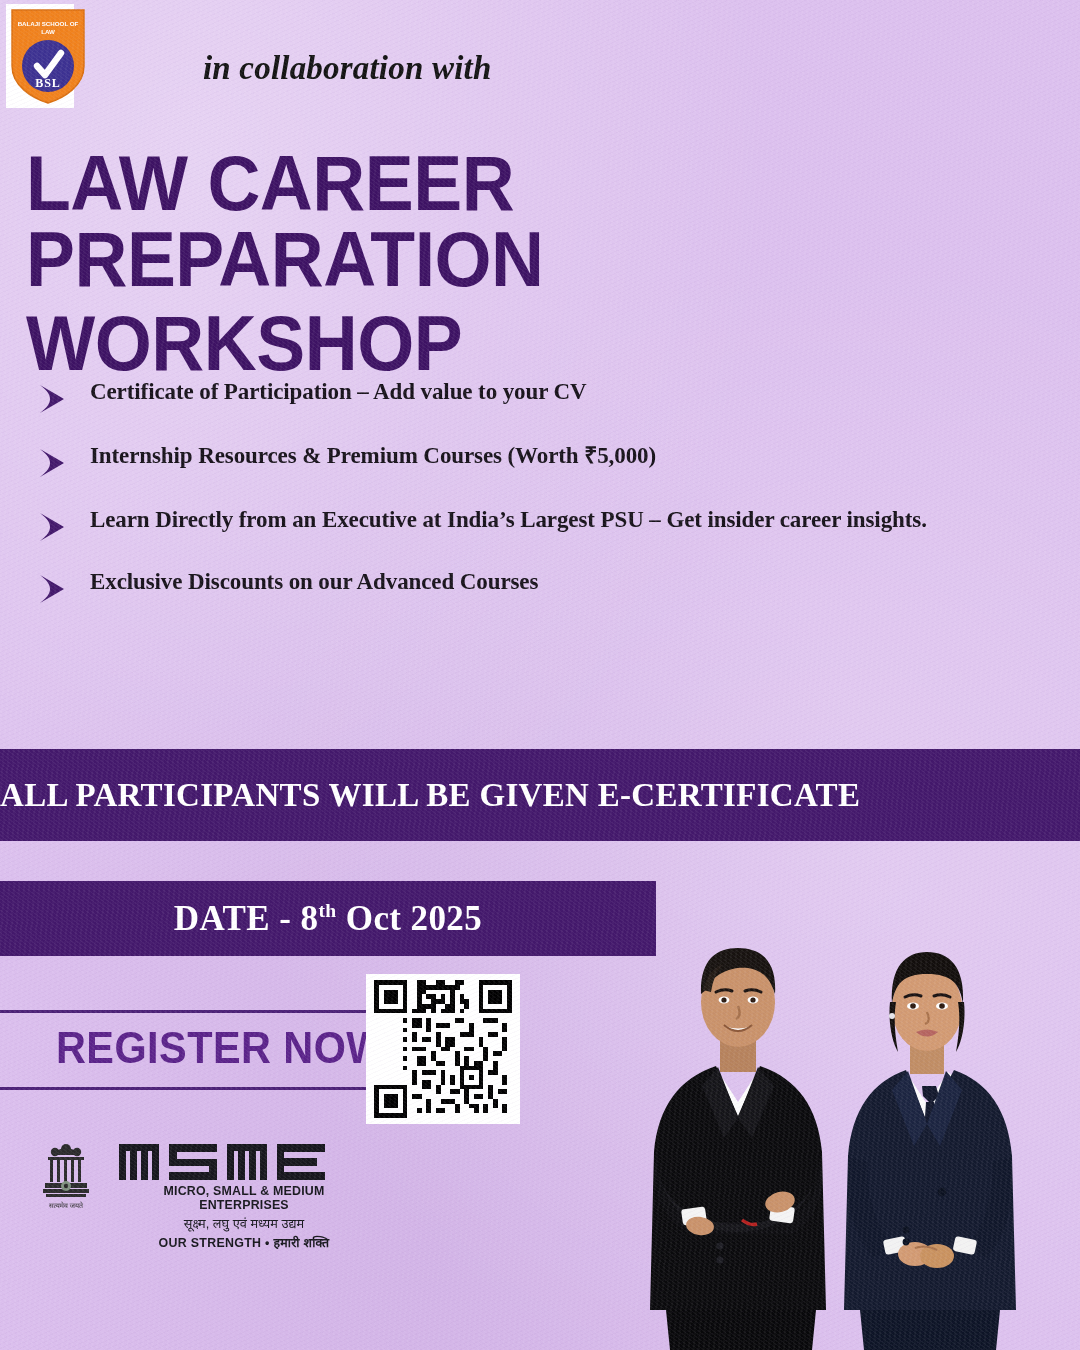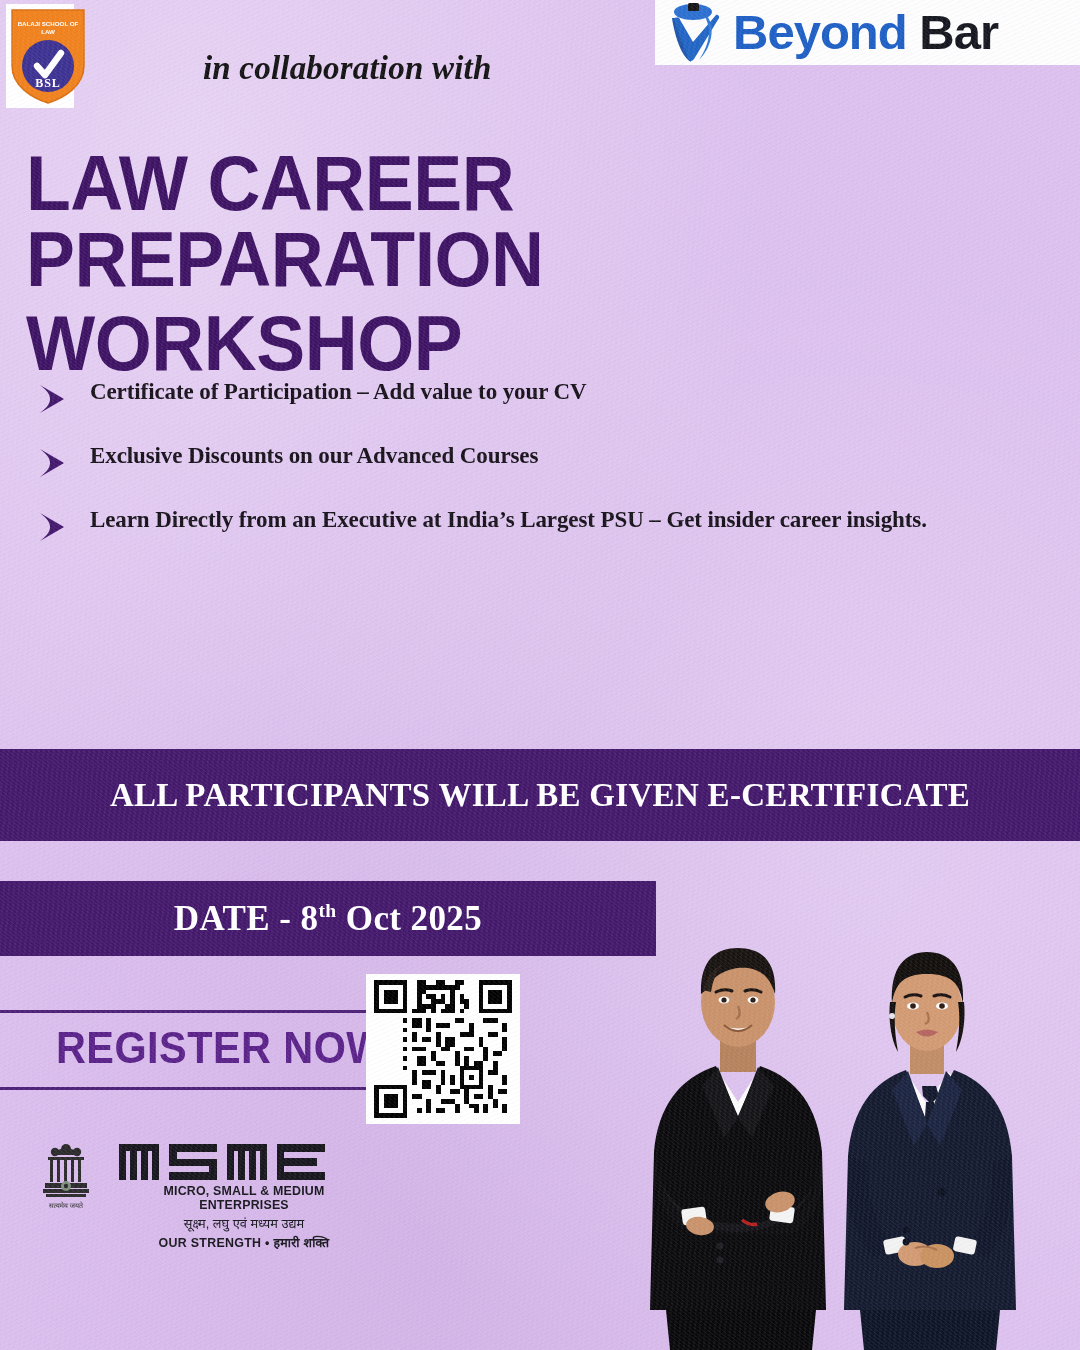--- a/index.html
+++ b/index.html
@@ -49,21 +49,21 @@
 
   
   .bullets{position:absolute;left:34px;top:378px;width:960px;}
   .bullet{display:flex;align-items:flex-start;margin-bottom:26px;}
   .bullet:nth-child(3){margin-bottom:24px;}
   .arrow{flex:0 0 auto;width:42px;height:34px;margin-right:14px;margin-top:4px;}
   .btext{font-size:23px;font-weight:bold;color:#17121a;line-height:1.24;letter-spacing:-0.1px;}
 
   
   .cert-band{position:absolute;left:0;top:749px;width:1080px;height:92px;background:#43186b;
-    display:flex;align-items:center;justify-content:center;}
+    display:flex;align-items:center;}
   .cert-band span{color:#ffffff;font-size:33px;font-weight:bold;letter-spacing:.3px;
     font-family:"Liberation Serif",serif;}
 
   
   .date-box{position:absolute;left:0;top:881px;width:656px;height:75px;background:#43186b;
     display:flex;align-items:center;justify-content:center;}
   .date-box .dtxt{color:#ffffff;font-size:35px;font-weight:bold;letter-spacing:.4px;}
   .date-box sup{font-size:.56em;vertical-align:super;}
 
   
@@ -115,32 +115,20 @@
         <path id="bslring" d="M42 97 A35 35 0 1 1 42 96.9"></path>
       </defs>
       <text font-family="Liberation Sans, sans-serif" font-size="5" fill="#ffffff" font-weight="bold">
         <textPath href="#bslring" startOffset="2%">DISCIPLINE DEDICATION DETERMINATION</textPath>
       </text>
     </svg>
   </div>
 
   <div class="collab">in collaboration with</div>
 
-  <div class="beyond-box">
-    <svg style="position:absolute;left:8px;top:2px;" width="72" height="62" viewBox="0 0 72 62" aria-hidden="true">
-      <ellipse cx="30" cy="10" rx="19" ry="8" fill="#2b6fd0"></ellipse>
-      <rect x="25" y="1" width="11" height="8" rx="1.6" fill="#151515"></rect>
-      <path d="M9 16 C9 16 14 52 28 60 C24 40 18 24 16 16 Z" fill="#1f54a8"></path>
-      <path d="M16 16 L30 40 L53 13 C54 12 57 14 56 16 L31 57 C29 60 26 59 25 57 L11 18 C10 16 14 15 16 16 Z" fill="#2165c4"></path>
-      <path d="M44 14 C52 24 50 44 36 58 C48 40 48 26 42 15 Z" fill="#2f79d8"></path>
-    </svg>
-    <div class="beyond-txt">
-      <span class="beyond-blue">Beyond</span><span>&nbsp;</span><span class="beyond-dark">Bar</span>
-    </div>
-  </div>
 
   <div class="title">
     <span>LAW CAREER PREPARATION</span>
     <span class="title-l2">WORKSHOP</span>
   </div>
 
   <div class="bullets">
     <div class="bullet">
       <span class="arrow">
         <svg viewBox="0 0 42 34" width="42" height="34">
@@ -148,29 +136,37 @@
           </svg>
       </span>
       <span class="btext">Certificate of Participation – Add value to your CV</span>
     </div>
     <div class="bullet">
       <span class="arrow">
         <svg viewBox="0 0 42 34" width="42" height="34">
             <path d="M6 3 L30 17 L6 31 C14 25 16 21 16 17 C16 13 14 9 6 3 Z" fill="#43186b"></path>
           </svg>
       </span>
-      <span class="btext">Exclusive Discounts on our Advanced Courses</span>
+      <span class="btext">Internship Resources &amp; Premium Courses (Worth ₹5,000)</span>
     </div>
     <div class="bullet">
       <span class="arrow">
         <svg viewBox="0 0 42 34" width="42" height="34">
             <path d="M6 3 L30 17 L6 31 C14 25 16 21 16 17 C16 13 14 9 6 3 Z" fill="#43186b"></path>
           </svg>
       </span>
       <span class="btext" style="max-width:880px;display:inline-block;">Learn Directly from an Executive at India’s Largest PSU – Get insider career insights.</span>
+    </div>
+    <div class="bullet">
+      <span class="arrow">
+        <svg viewBox="0 0 42 34" width="42" height="34">
+            <path d="M6 3 L30 17 L6 31 C14 25 16 21 16 17 C16 13 14 9 6 3 Z" fill="#43186b"></path>
+          </svg>
+      </span>
+      <span class="btext">Exclusive Discounts on our Advanced Courses</span>
     </div>
   </div>
 
   <div class="cert-band">
     <span>ALL PARTICIPANTS WILL BE GIVEN E-CERTIFICATE</span>
   </div>
 
   <div class="date-box">
     <span class="dtxt"><span>DATE - </span><span>8</span><sup>th</sup><span> Oct 2025</span></span>
   </div>

